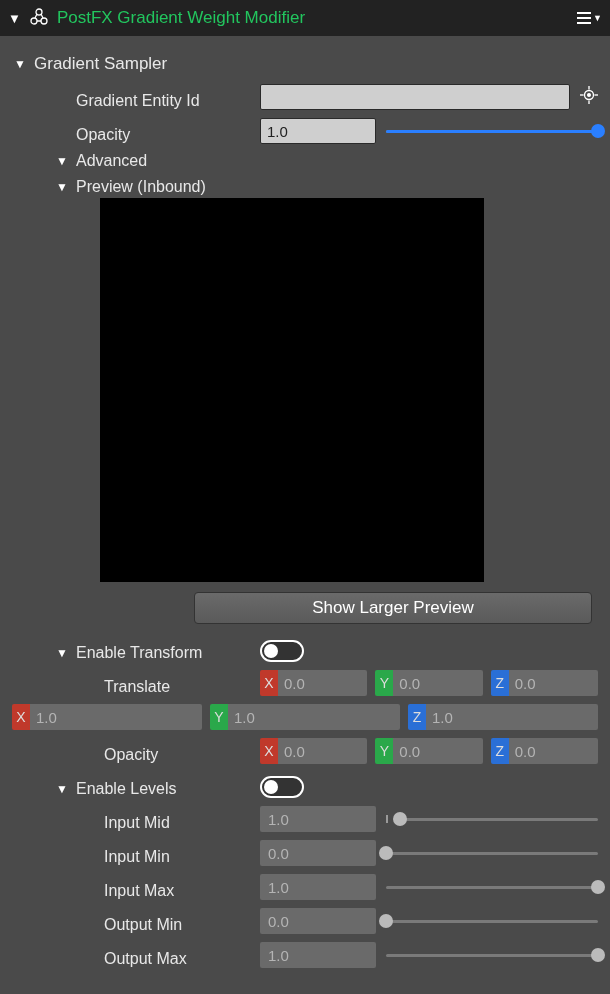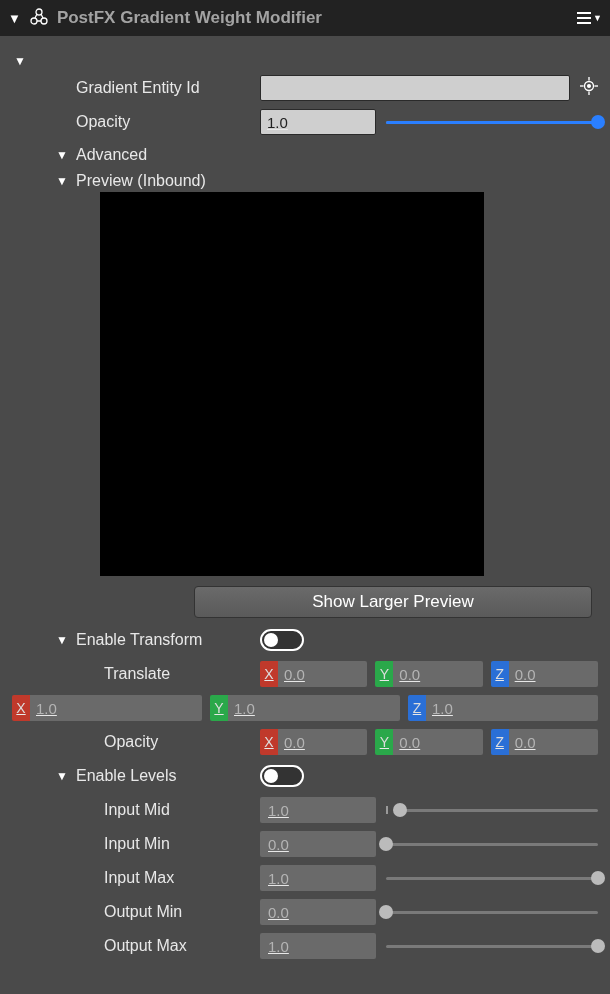--- a/index.html
+++ b/index.html
@@ -24,23 +24,23 @@
     color: #fff;
     font-size: 13px;
   }
   .header-icon {
     color: #fff;
     display: flex;
     align-items: center;
   }
   .header-title {
     flex: 1;
-    font-weight: 700;
+    font-weight: 400;
     font-size: 17px;
-    color: #a3a3a3;
+    color: #22c55e;
   }
   .header-menu {
     color: #fff;
     display: flex;
     align-items: center;
     gap: 2px;
   }
   .hamburger {
     display: flex;
     flex-direction: column;
@@ -62,38 +62,37 @@
     font-size: 17px;
   }
   .caret {
     font-size: 12px;
     color: #fff;
     width: 12px;
     text-align: center;
   }
   .row {
     display: flex;
-    align-items: center;
+    align-items: flex-end;
     height: 32px;
     margin: 2px 0;
   }
   .label-col {
     width: 248px;
     padding-left: 0;
     font-size: 16px;
     color: #e8e8e8;
     display: flex;
     align-items: center;
   }
   .control-col {
     flex: 1;
     display: flex;
     align-items: center;
     gap: 10px;
-    text-decoration: underline;
   }
   .text-input {
     background: #cfcfcf;
     border: 1px solid #2a2a2a;
     height: 26px;
     border-radius: 2px;
     padding: 0 6px;
     color: #222;
     font-size: 15px;
   }
@@ -273,20 +272,21 @@
         <span></span>
       </span>
     <span style="font-size:9px;">▼</span>
   </span>
 </div>
 
 <div class="body-content">
 
   <div class="section-head" style="padding-left:22px;">
     <span class="caret" style="margin-left:-20px;">▼</span>
+    <span>Gradient Sampler</span>
   </div>
 
   <div class="row">
     <div class="label-col indent1">Gradient Entity Id</div>
     <div class="control-col">
       <input class="text-input" style="flex: 1 1 0%;" value="">
       <span>
         <svg class="target-icon" viewBox="0 0 20 20">
             <g stroke="#fff" stroke-width="1.5" fill="none">
               <circle cx="10" cy="10" r="5"></circle>

